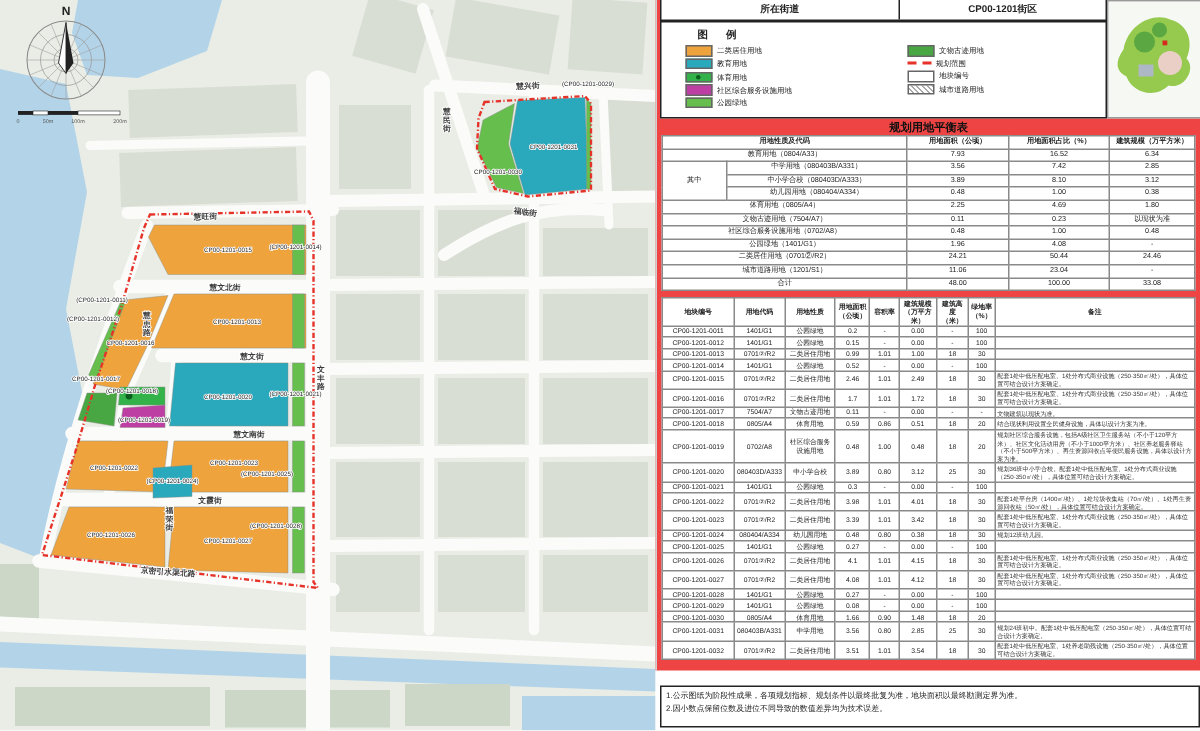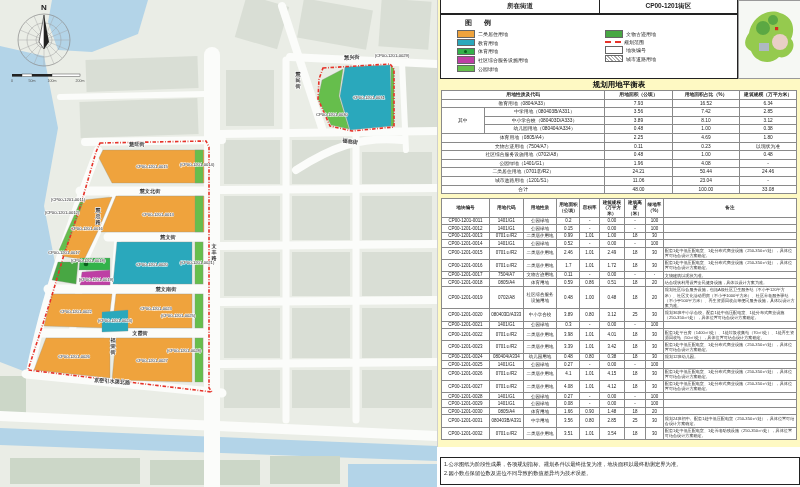--- a/index.html
+++ b/index.html
@@ -1,21 +1,21 @@
 <!DOCTYPE html>
 <html><head>
 <meta charset="utf-8">
 <style>
   html,body{margin:0;padding:0;width:800px;height:487px;overflow:hidden;background:#fff;
     font-family:"Liberation Sans",sans-serif;}
   #stage{position:relative;width:800px;height:487px;background:#fff;}
   
   #map{position:absolute;left:0;top:0;width:437px;height:487px;}
   
-  #panel{position:absolute;left:437px;top:0;width:363px;height:447px;background:#fef9c3;border-left:1px solid #cfcfcf;}
+  #panel{position:absolute;left:437px;top:0;width:363px;height:447px;background:#ef4444;border-left:1px solid #cfcfcf;}
   .hdr{position:absolute;left:2px;top:-1px;width:296px;height:13px;border:1px solid #222;display:flex;background:#fff;}
   .hdr-cell{flex:1;display:flex;align-items:center;justify-content:center;font-size:6.5px;font-weight:bold;color:#222;overflow:hidden;}
   .hdr-cell.l{border-right:1px solid #222;flex:1.15;}
   .legendbox{position:absolute;left:2px;top:14px;width:296px;height:63px;border:1px solid #222;background:#fff;}
   .lg-title{font-size:7px;font-weight:bold;letter-spacing:5px;color:#222;margin:3px 0 1px 24px;}
   .lg-cols{display:flex;}
   .lg-col{width:50%;}
   .lg-item{display:flex;align-items:center;margin:1.2px 0 0 16px;}
   .sw{width:16px;height:5.5px;border:0.5px solid #666;margin-right:3px;flex:none;position:relative;}
   .sw.dash{background:#fff;border:none;height:0;border-top:2px dashed #e6332a;margin-top:2px;margin-bottom:2px;}

